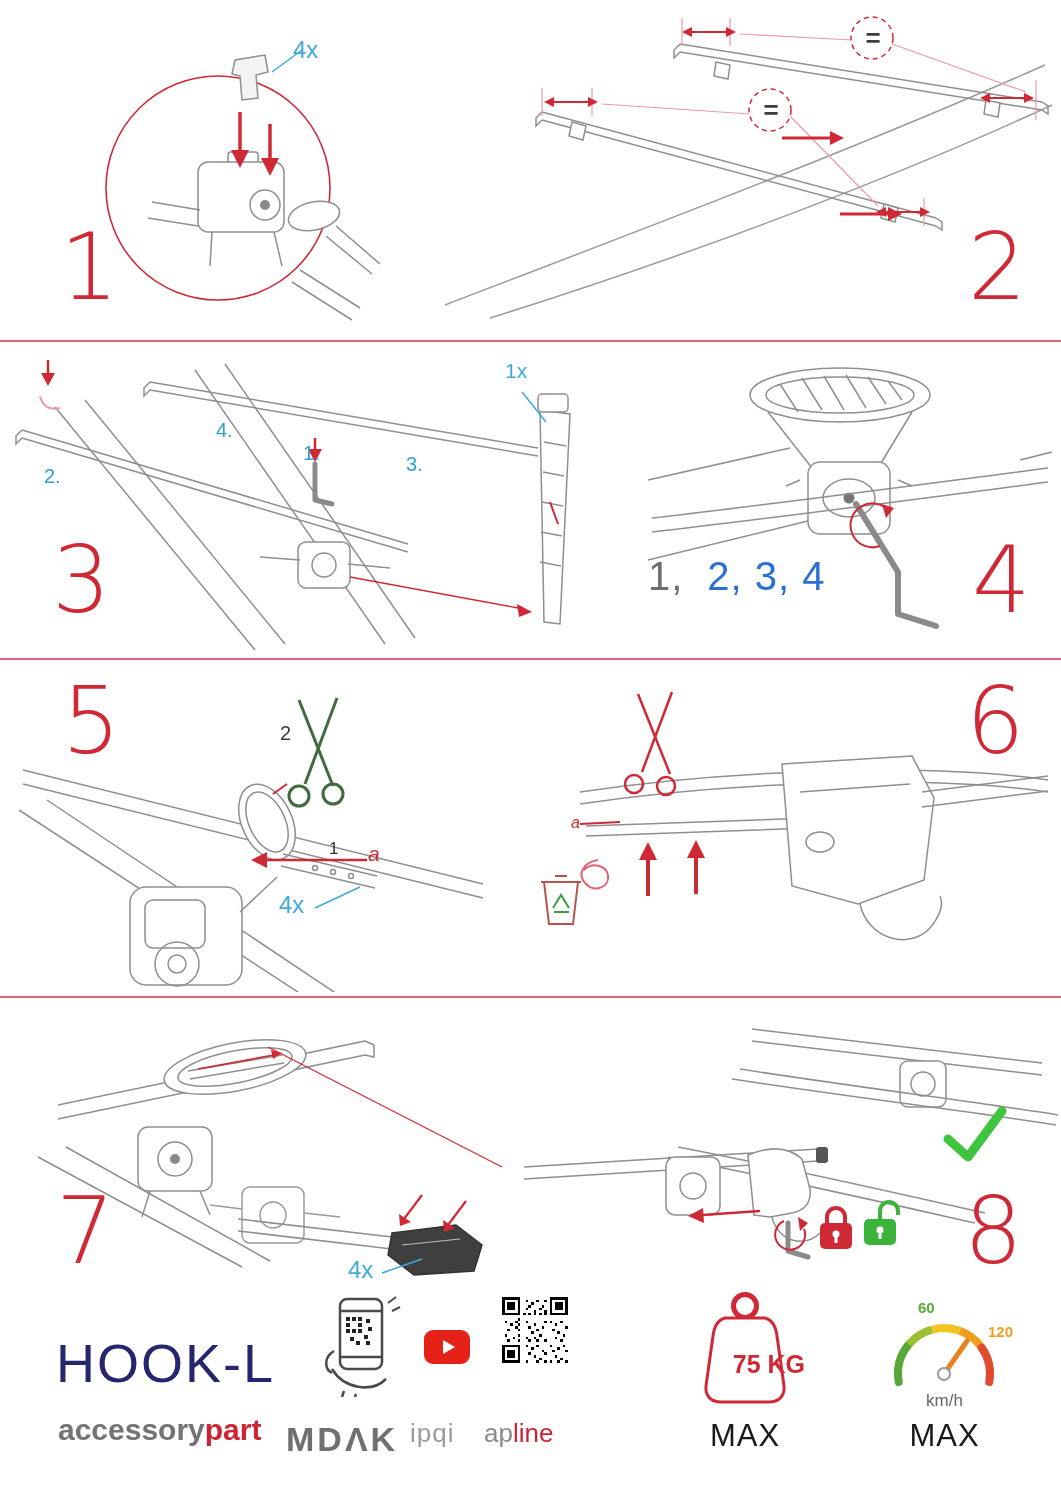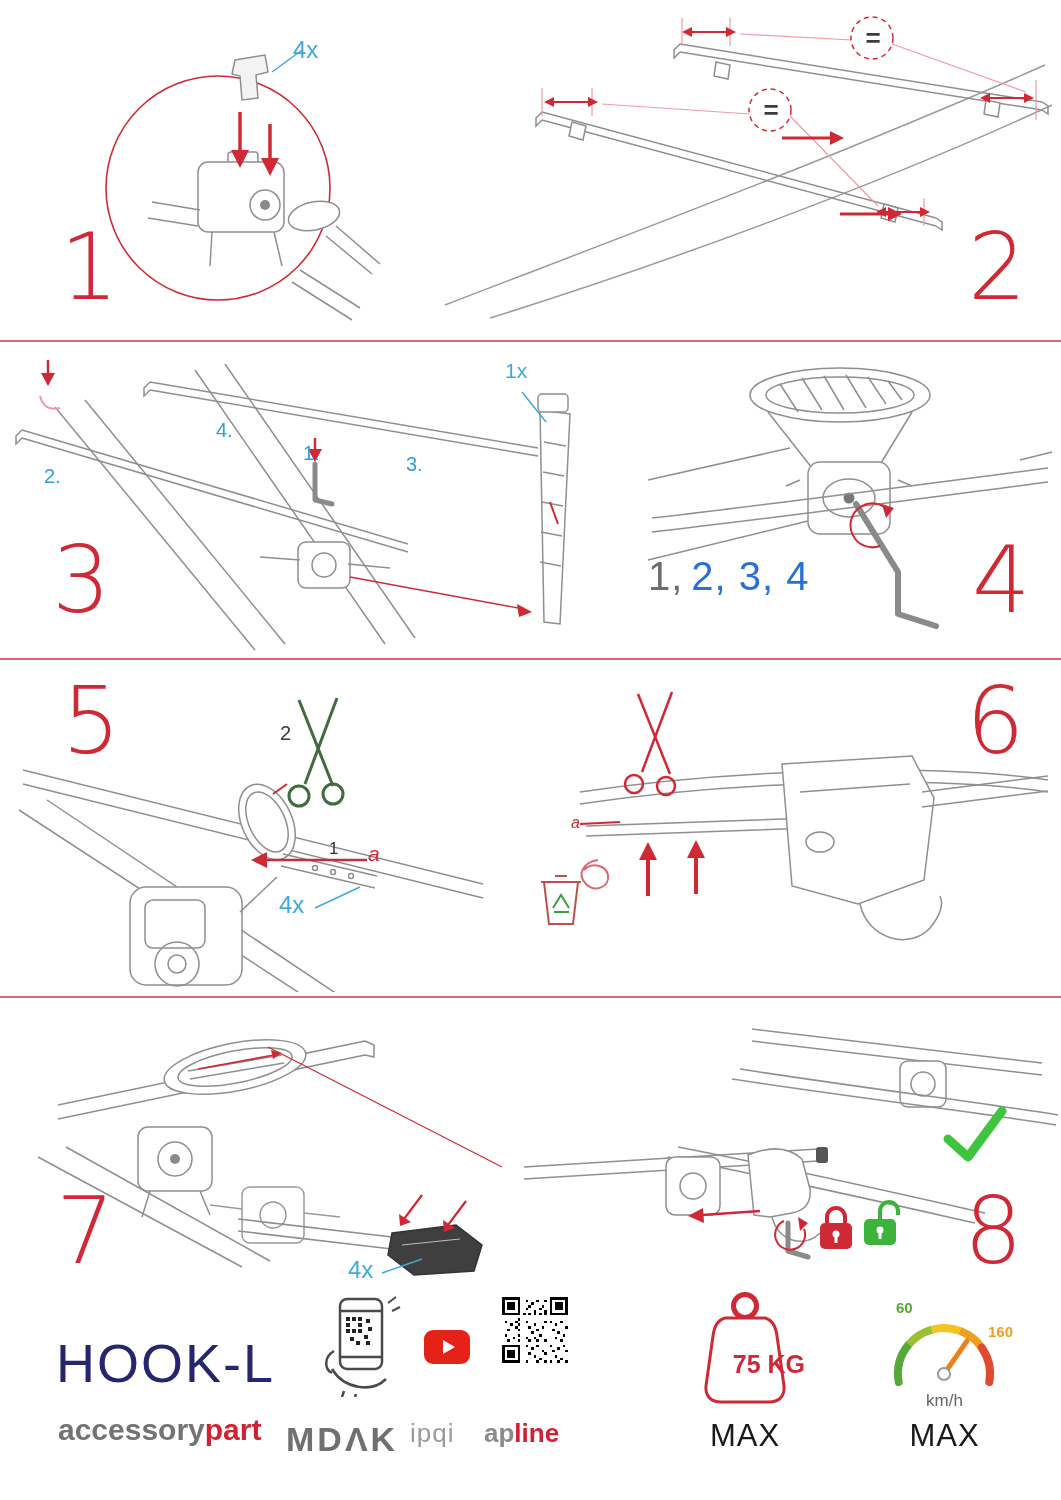--- a/index.html
+++ b/index.html
@@ -8,37 +8,37 @@
   .art{position:absolute;}
   .divider{position:absolute;left:0;width:1061px;height:2px;background:#dd6677;}
   .lbl{position:absolute;line-height:1;white-space:nowrap;}
   .stepnum{position:absolute;line-height:1;font-size:92px;font-weight:200;color:#cf2936;
            font-family:"DejaVu Sans","Liberation Sans",sans-serif;}
   .blue-qty{color:#3fa9dc;font-size:24px;font-weight:500;}
   .order{color:#2d9fd6;font-size:20px;font-weight:500;}
   .eq{width:34px;text-align:center;font-size:26px;font-weight:700;color:#3c3c3c;}
   .seq{font-size:40px;font-weight:400;letter-spacing:1px;}
   .seq .done{color:#6d6d6d;}
-  .seq .todo{color:#2a6fd2;margin-left:8px;}
+  .seq .todo{color:#2a6fd2;margin-left:24px;}
   .cutnum{color:#3a3a3a;font-size:20px;font-weight:500;}
   .pullnum{color:#333;font-size:17px;font-weight:500;}
   .aref{color:#cf2936;font-size:21px;font-style:italic;font-weight:500;}
   .product{font-size:54px;font-weight:500;color:#26266e;letter-spacing:2px;}
   .brand{font-size:30px;font-weight:700;}
   .brand .b1{color:#737373;}
   .brand .b2{color:#cf2333;}
   .logo-mdak{font-size:34px;font-weight:700;color:#707070;letter-spacing:3px;}
   .logo-ipqi{font-size:26px;font-weight:500;color:#9a9a9a;letter-spacing:1px;}
-  .logo-apline{font-size:26px;font-weight:700;}
+  .logo-apline{font-size:26px;font-weight:400;}
   .logo-apline .b1{color:#8a8a8a;}
   .logo-apline .b2{color:#cf2333;}
   .kgval{width:120px;text-align:right;font-size:25px;font-weight:600;color:#cf2936;}
   .maxlbl{width:120px;text-align:center;font-size:31px;font-weight:500;color:#1a1a1a;letter-spacing:1px;}
   .maxlbl2{width:125px;text-align:center;font-size:31px;font-weight:500;color:#1a1a1a;letter-spacing:1px;}
-  .spd60{font-size:15px;font-weight:700;color:#56a838;}
+  .spd60{font-size:15px;font-weight:700;color:#56a838;margin-left:22px;}
   .spd120{font-size:15px;font-weight:700;color:#ef9f1f;}
   .kmh{width:125px;text-align:center;font-size:17px;color:#666;}
 </style>
 </head>
 <body>
 
 <div class="page">
 
   <div class="divider" style="top:340px"></div>
   <div class="divider" style="top:658px"></div>
@@ -473,17 +473,17 @@
   <svg class="art" style="left:882px;top:1292px" width="125" height="120" viewBox="0 0 125 120">
     <path d="M16.7,90 A46,46 0 0 1 26.8,52.4" fill="none" stroke="#56a838" stroke-width="8" stroke-linecap="round"></path>
     <path d="M26.8,52.4 A46,46 0 0 1 50.1,37.6" fill="none" stroke="#9bc132" stroke-width="8"></path>
     <path d="M50.1,37.6 A46,46 0 0 1 77.7,38.8" fill="none" stroke="#f2c41d" stroke-width="8"></path>
     <path d="M77.7,38.8 A46,46 0 0 1 99.7,55.6" fill="none" stroke="#ef9f1f" stroke-width="8"></path>
     <path d="M99.7,55.6 A46,46 0 0 1 107.3,90" fill="none" stroke="#e04a2f" stroke-width="8" stroke-linecap="round"></path>
     <line x1="62" y1="82" x2="85" y2="49" stroke="#e8821e" stroke-width="5" stroke-linecap="round"></line>
     <circle cx="62" cy="82" r="6" fill="#fff" stroke="#999" stroke-width="2"></circle>
   </svg>
   <span class="lbl spd60" style="left:896px;top:1300px">60</span>
-  <span class="lbl spd120" style="left:988px;top:1324px">160</span>
+  <span class="lbl spd120" style="left:988px;top:1324px">120</span>
   <span class="lbl kmh" style="left:882px;top:1392px">km/h</span>
   <span class="lbl maxlbl2" style="left:882px;top:1420px">MAX</span>
 
 </div>
 
 </body></html>

